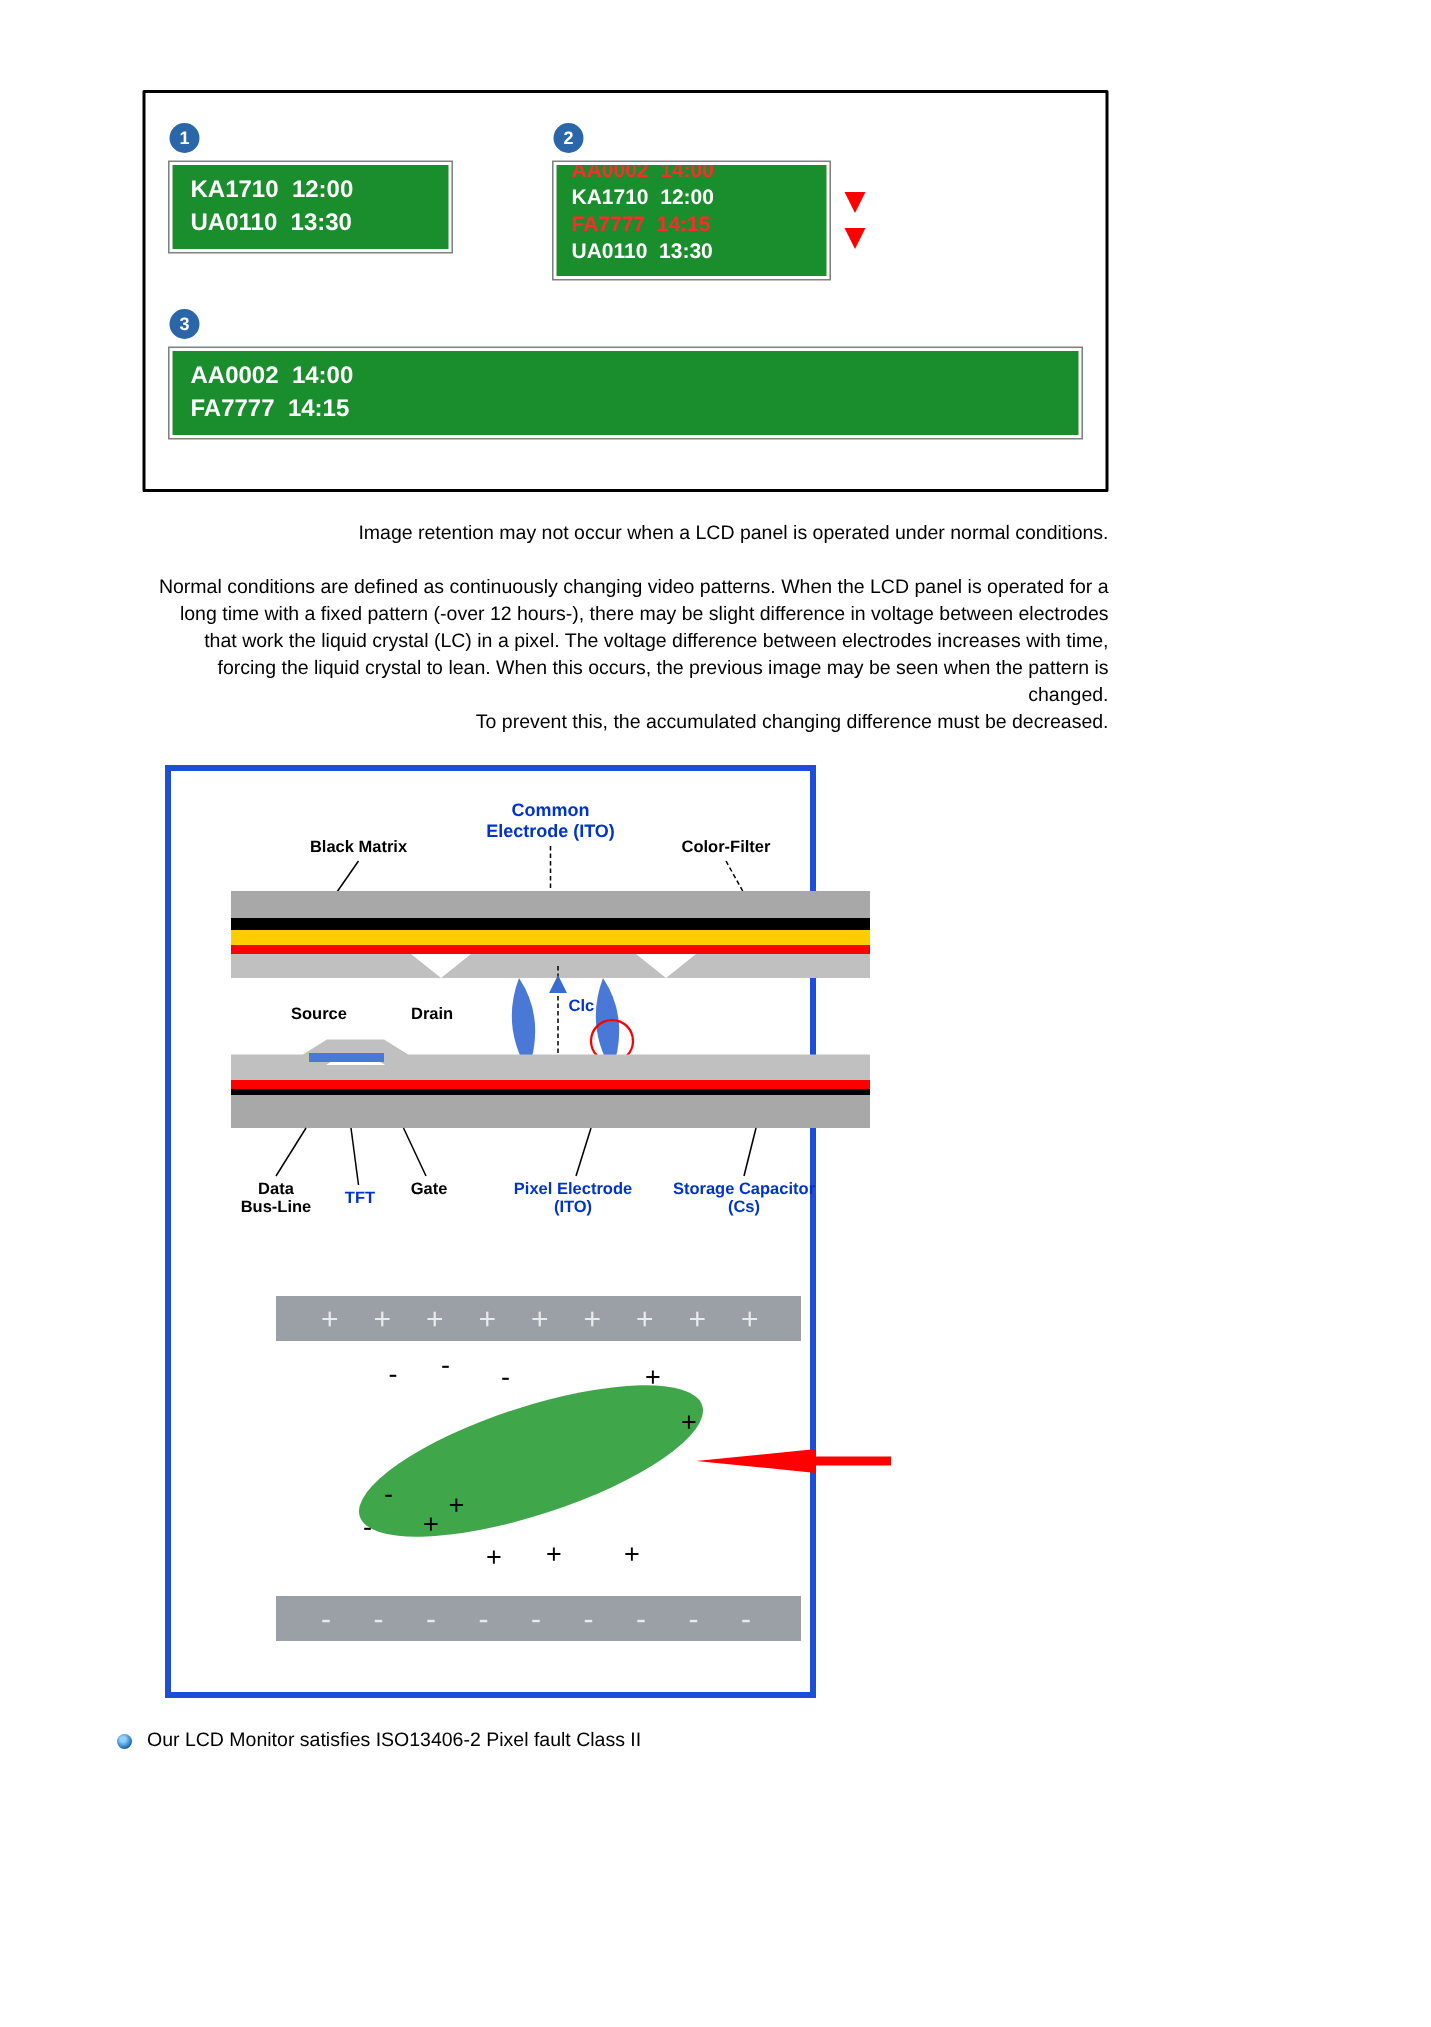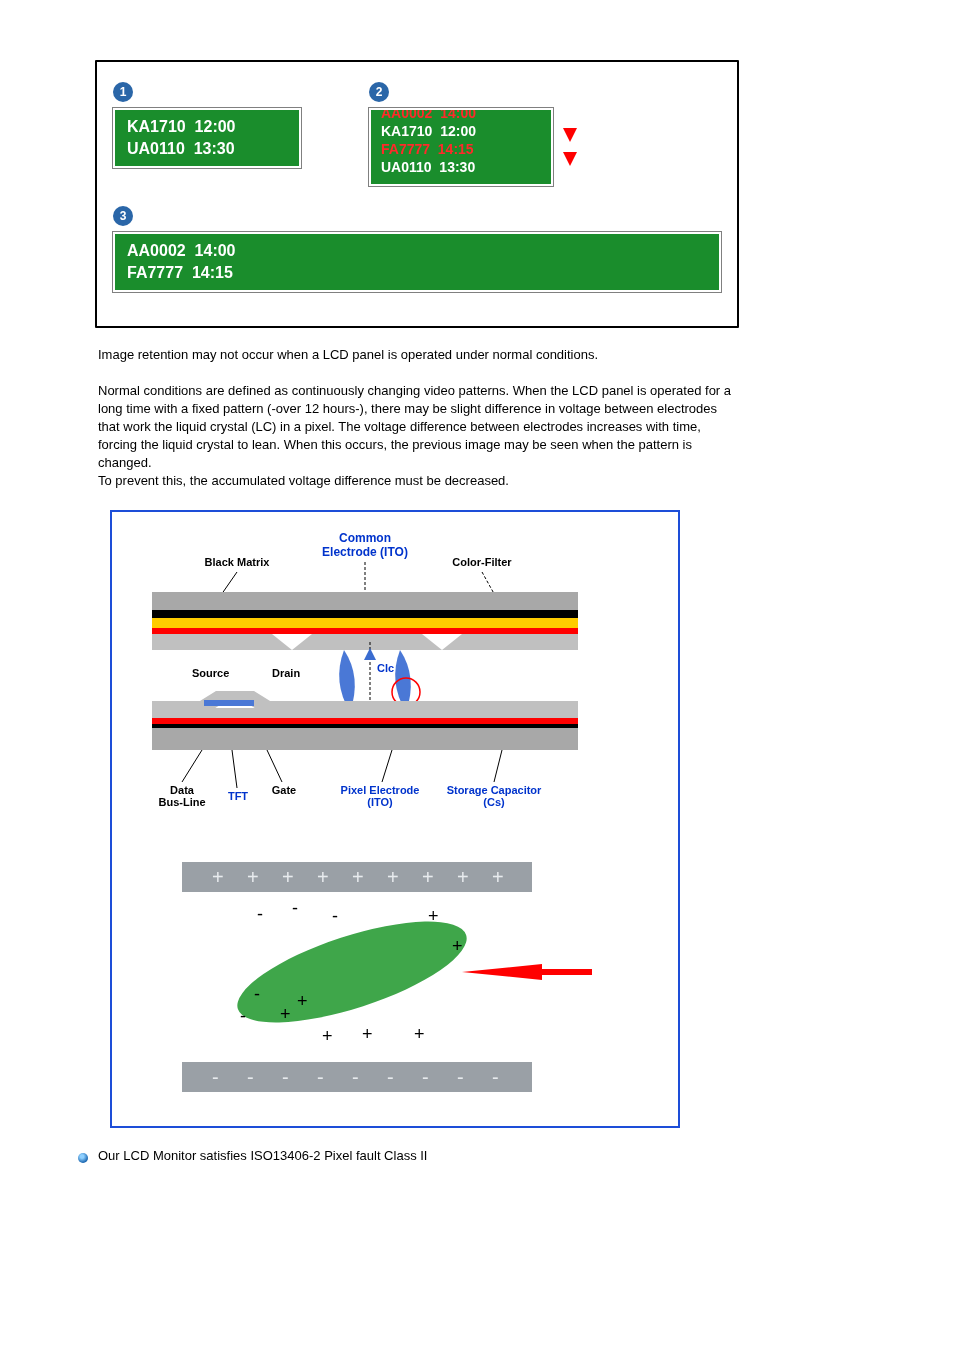--- a/index.html
+++ b/index.html
@@ -17,24 +17,24 @@
 .g2-line { font-weight:bold; font-family:Arial, sans-serif; font-size:14px; line-height:18px; white-space:pre;}
 .g2-line.red { color:#ff2a2a;}
 .g2-line.white { color:#fff;}
 .arrows { display:flex; flex-direction:column; gap:10px; padding-left:4px;}
 .arrow { width:0;height:0;border-left:7px solid transparent;border-right:7px solid transparent;border-top:14px solid #ff0000;}
 .cell3 { margin-top:20px;}
 .bullet-row { display:flex; margin-top:24px; margin-left:78px; margin-right:215px;}
 .bullet-icon { width:14px; margin-right:6px; flex:0 0 auto; padding-top:2px;}
 .bullet-glyph { width:10px;height:10px;border-radius:50%;background:radial-gradient(circle at 40% 35%, #8fd0ff 20%, #1a66b0 70%);}
 .bold { font-weight:bold;}
-.para { margin-left:98px; margin-right:215px; margin-top:18px; line-height:18px;}
-.figure2 { margin-left:110px; margin-top:20px; border:2px solid #1d4ed8; width:570px; padding:10px 10px 6px 10px; box-sizing:border-box; background:#fff;}
+.para { margin-left:98px; margin-right:215px; margin-top:18px; line-height:18px;text-align:right;}
+.figure2 { margin-left:110px; margin-top:20px; border:4px solid #1d4ed8; width:434px; padding:10px 10px 6px 10px; box-sizing:border-box; background:#fff;}
 .svg-wrap { width:486px; display:block;}
-.bullet-row2 { display:flex; margin-top:20px; margin-left:78px; margin-right:215px; align-items:flex-end;}
+.bullet-row2 { display:flex; margin-top:20px; margin-left:78px; margin-right:215px; align-items:center;}
 </style>
 </head>
 <body>
 
 <div class="page">
 
   <div class="content-col">
     <div class="figure-box">
       <div class="row1">
         <div class="cell">
@@ -68,21 +68,21 @@
           <div class="gb-line">AA0002  14:00</div>
           <div class="gb-line">FA7777  14:15</div>
         </div>
       </div>
     </div>
   </div>
 
 
   <div class="para">Image retention may not occur when a LCD panel is operated under normal conditions.</div>
   <div class="para">Normal conditions are defined as continuously changing video patterns. When the LCD panel is operated for a long time with a fixed pattern (-over 12 hours-), there may be slight difference in voltage between electrodes that work the liquid crystal (LC) in a pixel. The voltage difference between electrodes increases with time, forcing the liquid crystal to lean. When this occurs, the previous image may be seen when the pattern is changed.</div>
-  <div class="para" style="margin-top:0;">To prevent this, the accumulated voltage difference must be decreased.</div>
+  <div class="para" style="margin-top:0;">To prevent this, the accumulated changing difference must be decreased.</div>
 
   <div class="figure2">
     <svg class="svg-wrap" viewBox="0 0 486 598">
 
       <text x="243" y="20" text-anchor="middle" font-size="12" font-weight="bold" fill="#0033cc">Common</text>
       <text x="243" y="34" text-anchor="middle" font-size="12" font-weight="bold" fill="#0033cc">Electrode (ITO)</text>
       <text x="115" y="44" text-anchor="middle" font-size="11" font-weight="bold">Black Matrix</text>
       <text x="360" y="44" text-anchor="middle" font-size="11" font-weight="bold">Color-Filter</text>
 
       <line x1="115" y1="50" x2="90" y2="86" stroke="#000"></line>

